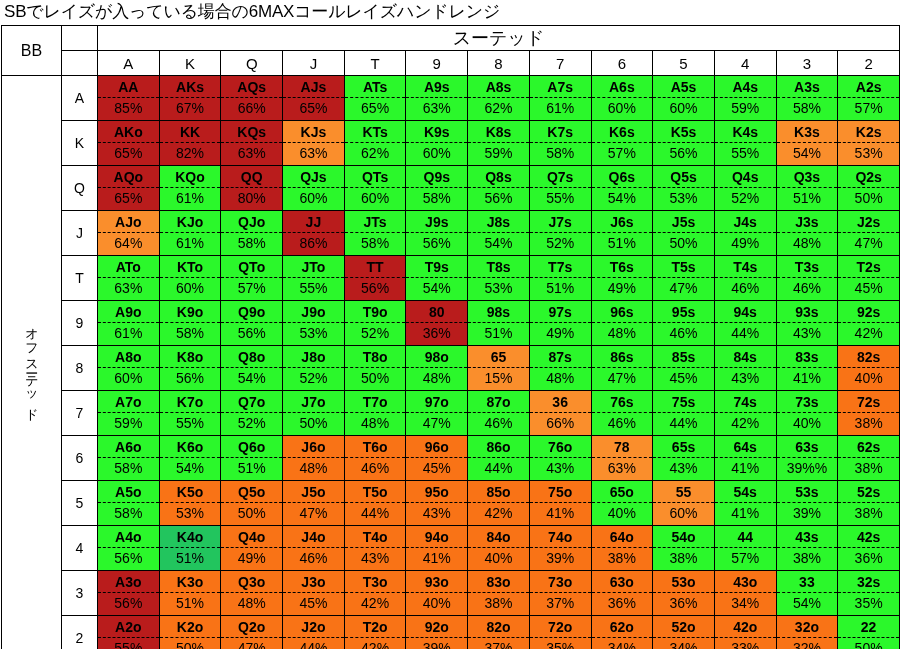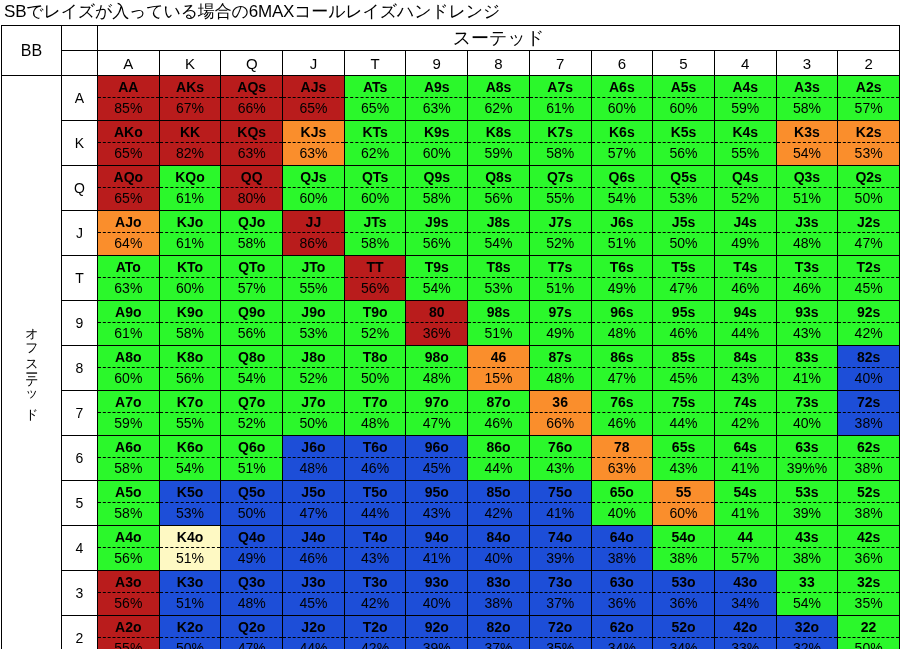--- a/index.html
+++ b/index.html
@@ -102,25 +102,25 @@
     border-bottom: 1px dashed #000;
     box-sizing: border-box;
   }
   .pct {
     flex: 1 1 auto;
     line-height: 21px;
     font-size: 14px;
     color: #000;
   }
   
-  .bg-white  { background: #1d4ed8; }
+  .bg-white  { background: #f97316; }
   .bg-green  { background: #2BF82B; }
   .bg-yellow { background: #b91c1c; }
   .bg-orange { background: #FA8E2C; }
-  .bg-cyan   { background: #fef9c3; }
+  .bg-cyan   { background: #22c55e; }
 </style>
 </head>
 <body>
 
 <div id="page-title">SBでレイズが入っている場合の6MAXコールレイズハンドレンジ</div>
 
 <table class="grid">
   <colgroup>
     <col style="width:60px">
     <col style="width:36px">
@@ -670,21 +670,21 @@
           </div>
         </td>
         <td class="cell bg-green">
           <div class="cell-inner">
             <div class="hand">98o</div>
             <div class="pct">48%</div>
           </div>
         </td>
         <td class="cell bg-orange">
           <div class="cell-inner">
-            <div class="hand">46</div>
+            <div class="hand">65</div>
             <div class="pct">15%</div>
           </div>
         </td>
         <td class="cell bg-green">
           <div class="cell-inner">
             <div class="hand">87s</div>
             <div class="pct">48%</div>
           </div>
         </td>
         <td class="cell bg-green">

